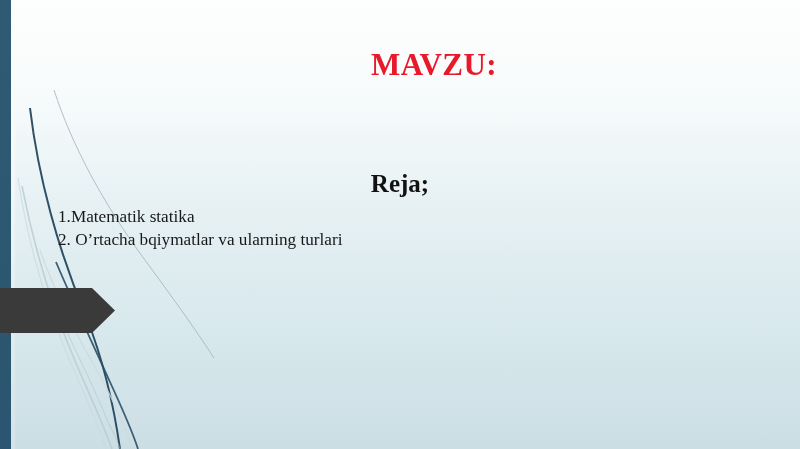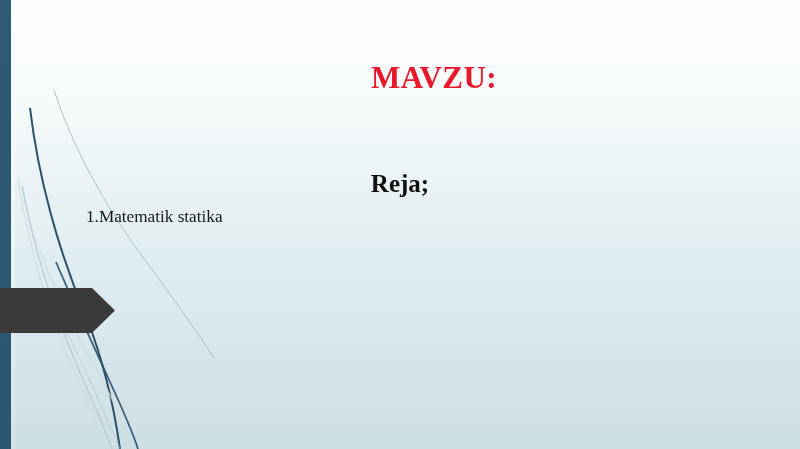--- a/index.html
+++ b/index.html
@@ -71,21 +71,20 @@
     width: 800px;
     text-align: center;
     padding-left: 68px;
     box-sizing: border-box;
     color: #e8192b;
     font-weight: bold;
     font-size: 31px;
     letter-spacing: 0.4px;
     line-height: 1.15;
     white-space: nowrap;
-    margin-top: 13px;
   }
 
   .subtitle {
     position: absolute;
     left: 139px;
     top: 101px;
     width: 505px;
     color: #141414;
     font-weight: bold;
     font-size: 15.4px;
@@ -110,21 +109,20 @@
     position: absolute;
     left: 58px;
     top: 206px;
     width: 560px;
     color: #181818;
     font-size: 17.2px;
     line-height: 1.32;
   }
   .plan-list .plan-item {
     white-space: nowrap;
-    margin-left: 28px;
   }
 </style>
 </head>
 <body>
 
 <div id="slide">
 
   <div class="left-bar"></div>
   <div class="left-gap"></div>
 
@@ -148,15 +146,16 @@
     <polygon points="0,0 92,0 115,22.5 92,45 0,45" fill="#3a3a3a"></polygon>
   </svg>
 
   <div class="slide-title">MAVZU:</div>
 
 
   <div class="reja-heading">Reja;</div>
 
   <div class="plan-list">
     <div class="plan-item">1.Matematik statika</div>
+    <div class="plan-item">2. O’rtacha bqiymatlar va ularning turlari</div>
   </div>
 
 </div>
 
 </body></html>

